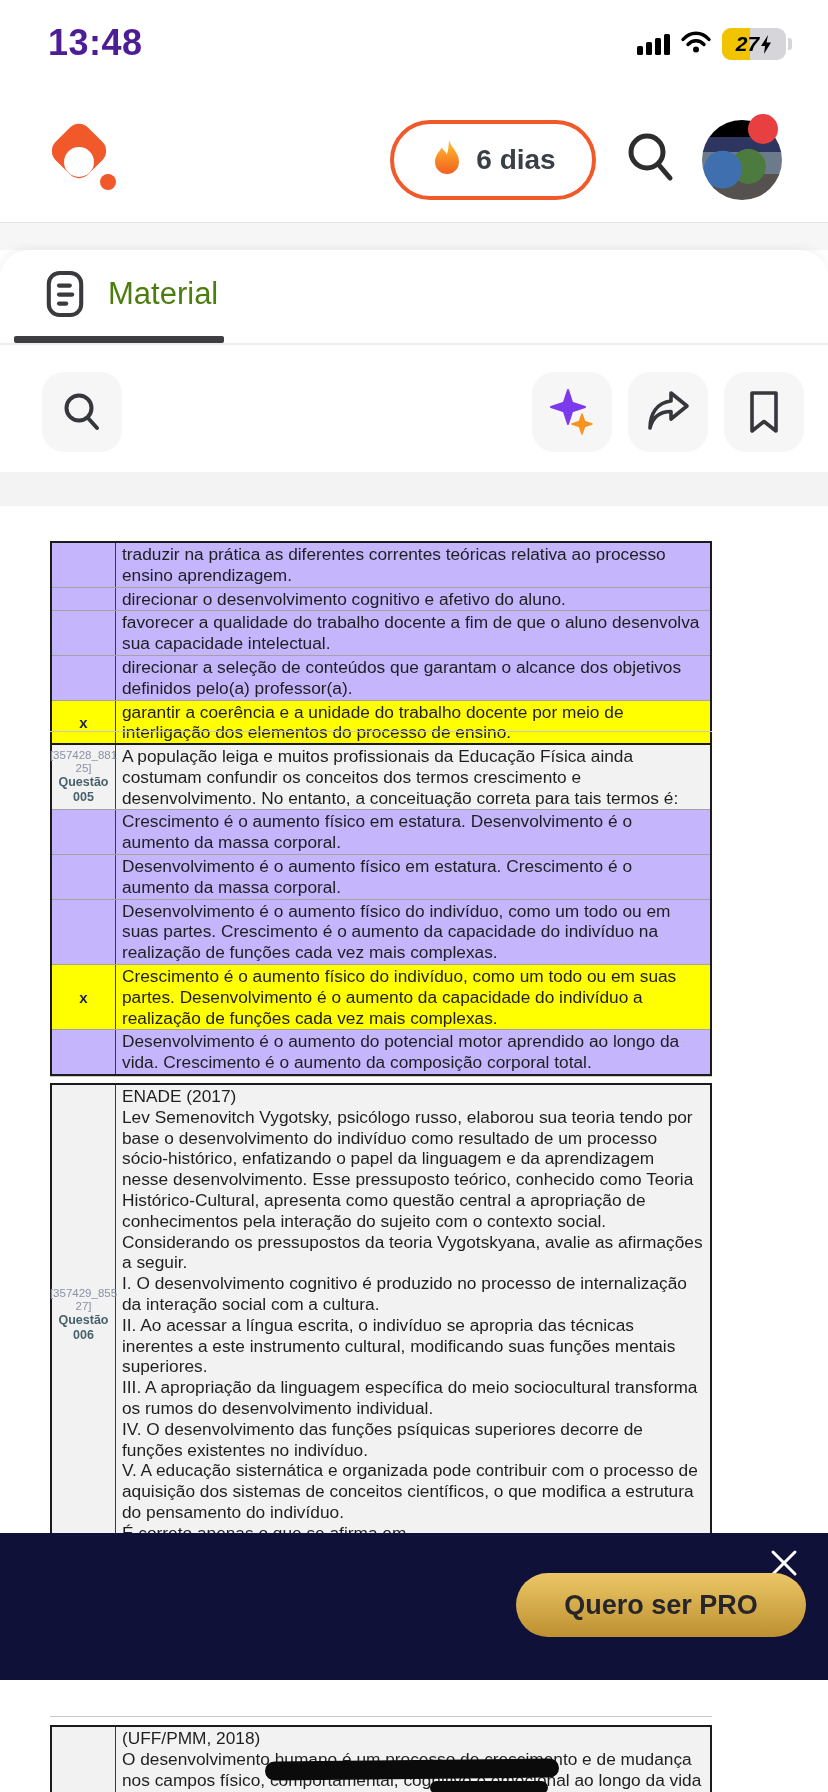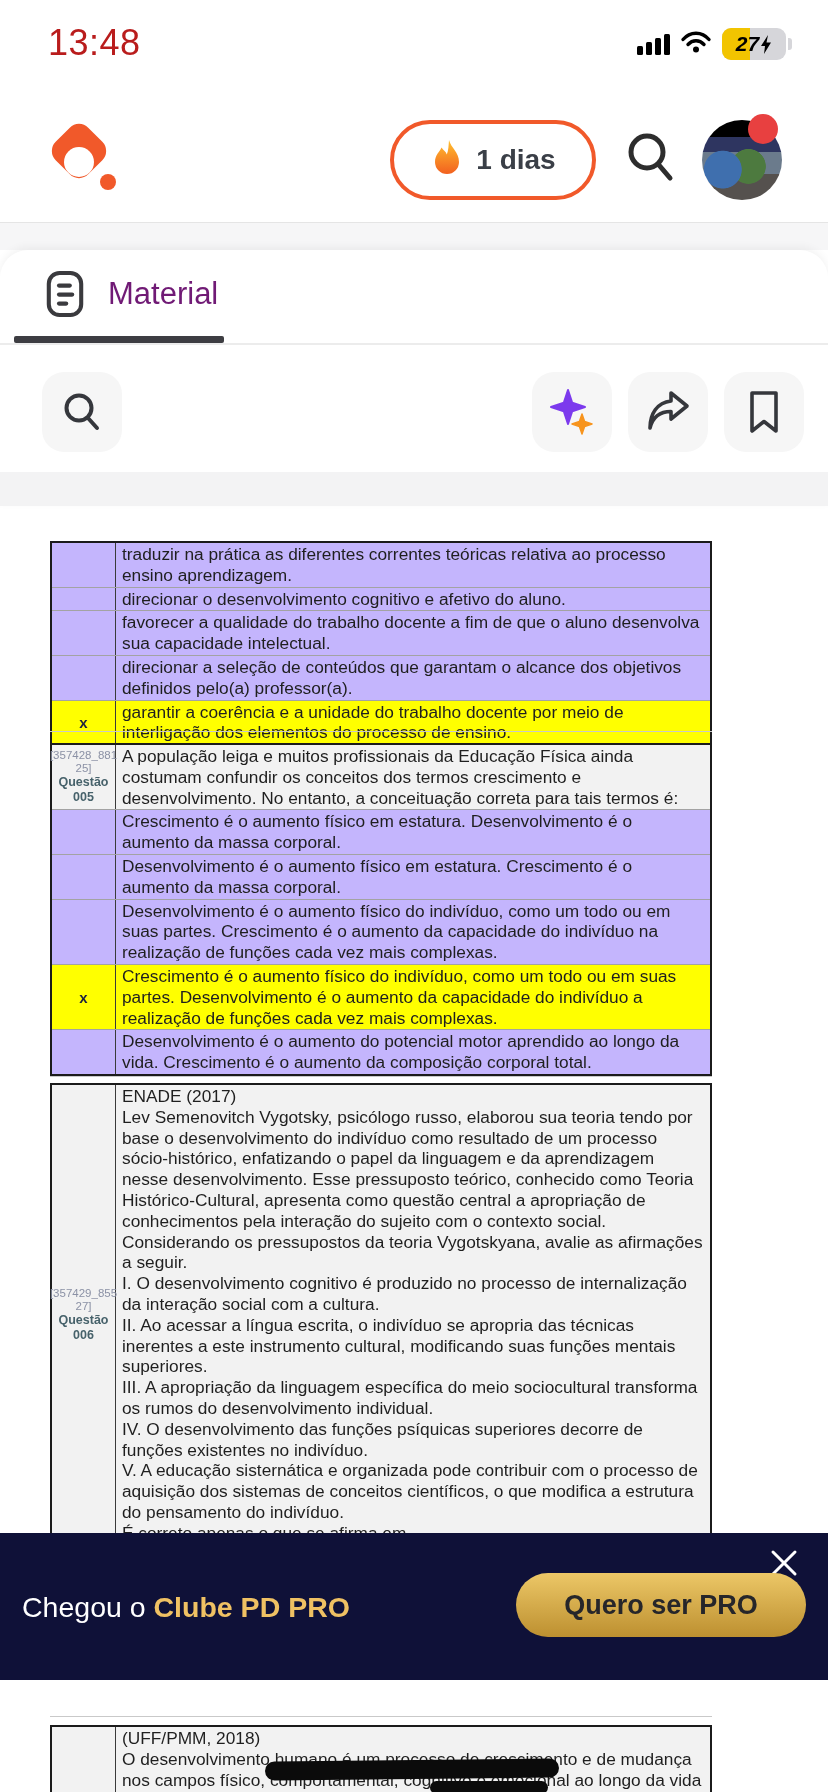--- a/index.html
+++ b/index.html
@@ -1,20 +1,20 @@
 <!DOCTYPE html>
 <html><head>
 <meta charset="utf-8">
 <style>
   html,body{margin:0;padding:0;background:#dcdcdc;}
   .phone{position:relative;width:828px;height:1792px;background:#ffffff;overflow:hidden;
          font-family:"Liberation Sans",sans-serif;-webkit-font-smoothing:antialiased;}
 
   
-  .time{position:absolute;left:48px;top:22px;font-size:36px;font-weight:400;color:#b91c1c;letter-spacing:.5px;}
+  .time{position:absolute;left:48px;top:22px;font-size:36px;font-weight:700;color:#4c1d95;letter-spacing:.5px;}
   .statusicons{position:absolute;right:36px;top:28px;display:flex;align-items:center;gap:10px;font-style:italic;}
   .sigbars{display:flex;align-items:flex-end;gap:3px;height:22px;}
   .sigbars i{display:block;width:6px;background:#000;border-radius:1.5px;}
   .battery{position:relative;width:64px;height:32px;border-radius:9px;background:#d6d6da;overflow:hidden;}
   .battery .fill{position:absolute;left:0;top:0;bottom:0;width:44%;background:#f2c400;}
   .battery .lab{position:absolute;inset:0;display:flex;align-items:center;justify-content:center;
                 font-size:21px;font-weight:700;color:#000;gap:1px;}
   .batnub{width:4px;height:12px;background:#d6d6da;border-radius:0 3px 3px 0;margin-left:-8px;}
 
   
@@ -30,21 +30,21 @@
             radial-gradient(circle at 58% 58%, #4d7a3f 0 26%, rgba(0,0,0,0) 27%),
             linear-gradient(180deg,#000 0 21%,#2e3560 21% 40%,#6b7b8c 40% 68%,#55514e 68% 100%);}
   .avatardot{position:absolute;left:748px;top:18px;width:30px;height:30px;border-radius:50%;background:#e84040;}
   .hdivider{position:absolute;left:0;top:222px;width:828px;height:1px;background:#e5e5e5;}
   .graygap{position:absolute;left:0;top:223px;width:828px;height:27px;background:#f6f6f7;}
 
   
   .card{position:absolute;left:0;top:250px;width:828px;height:256px;background:#fff;
         border-radius:28px 28px 0 0;box-shadow:0 -3px 8px rgba(0,0,0,.05);}
   .tabrow{position:absolute;left:44px;top:20px;display:flex;align-items:center;gap:22px;}
-  .tabrow .tlabel{font-size:31px;color:#701a75;font-weight:500;}
+  .tabrow .tlabel{font-size:31px;color:#4d7c0f;font-weight:500;}
   .tabunderline{position:absolute;left:14px;top:86px;width:210px;height:7px;background:#3d3d42;border-radius:2px;}
   .tabhair{position:absolute;left:0;top:93px;width:828px;height:2px;background:#ececec;}
   .toolbtn{position:absolute;top:122px;width:80px;height:80px;border-radius:22px;background:#f6f6f6;
            display:flex;align-items:center;justify-content:center;}
   .tb-search{left:42px;}
   .tb-ai{left:532px;}
   .tb-share{left:628px;}
   .tb-book{left:724px;}
   .grayband{position:absolute;left:0;top:472px;width:828px;height:34px;background:#f3f3f4;}
 
@@ -121,21 +121,21 @@
     <div class="streakpill">
       <svg width="36" height="44" viewBox="0 0 36 44">
         <defs>
             <linearGradient id="fg" x1="0" y1="0" x2="0" y2="1">
           <stop offset="0" stop-color="#ffc02e"></stop>
               <stop offset="1" stop-color="#f2601f"></stop>
         </linearGradient>
           </defs>
         <path d="M19 2 C21 10 29 14 29 24 A12 12 0 0 1 5 24 C5 17 9.5 14 11.5 9.5 C13.5 12.5 16 13.5 16.8 16.5 C18.5 12.5 18.6 7 19 2 Z" fill="url(#fg)"></path>
       </svg>
-      <span>1 dias</span>
+      <span>6 dias</span>
     </div>
     <span class="hsearch">
       <svg width="52" height="56" viewBox="0 0 52 56" fill="none">
         <circle cx="23" cy="22" r="16" stroke="#2d2d2d" stroke-width="5"></circle>
         <line x1="34.5" y1="34.5" x2="46" y2="48" stroke="#2d2d2d" stroke-width="5" stroke-linecap="round"></line>
       </svg>
     </span>
     <span class="avatar"></span>
     <span class="avatardot"></span>
   </div>
@@ -281,17 +281,16 @@
   <div class="redact1"></div>
   <div class="redact2"></div>
 
   <div class="banner">
     <span class="bclose">
       <svg width="28" height="28" viewBox="0 0 28 28">
         <line x1="3" y1="3" x2="25" y2="25" stroke="#fff" stroke-width="3" stroke-linecap="round"></line>
         <line x1="25" y1="3" x2="3" y2="25" stroke="#fff" stroke-width="3" stroke-linecap="round"></line>
       </svg>
     </span>
-    <div class="btext"><span>Chegou o </span><b>Clube PD PRO</b></div>
     <div class="cta">Quero ser PRO</div>
   </div>
 
 </div>
 
 </body></html>

